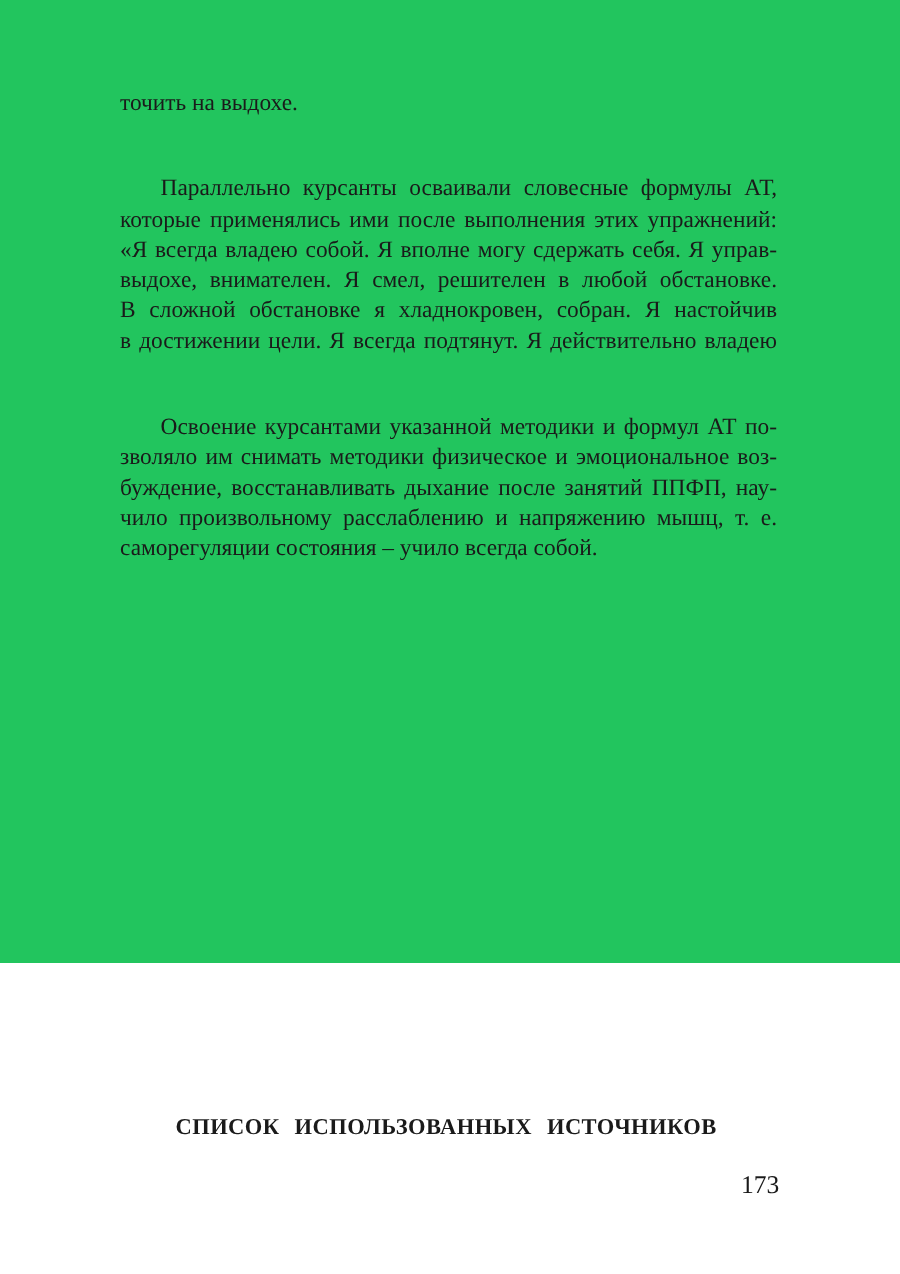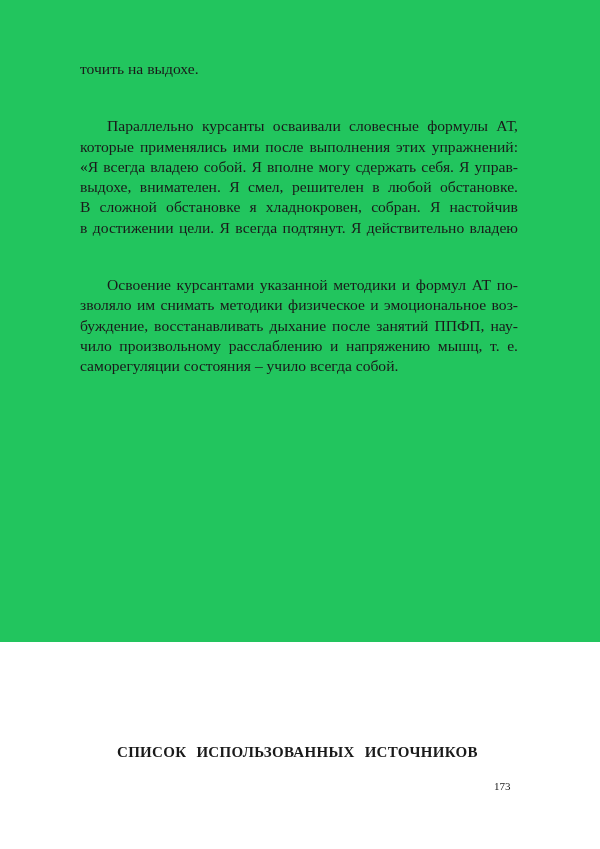--- a/index.html
+++ b/index.html
@@ -53,21 +53,21 @@
       font-weight: bold;
       letter-spacing: 0.3px;
       word-spacing: 6px;
       white-space: nowrap;
       text-align: left;
     }
     .page-number {
       position: absolute;
       left: 494px;
       top: 780px;
-      font-size: 11px;
+      font-size: 17px;
       white-space: nowrap;
     }
   </style>
 </head>
 <body>
 
 <div class="page">
   <div class="text-block">
     <div>
       <span class="line last">точить на выдохе.</span>

